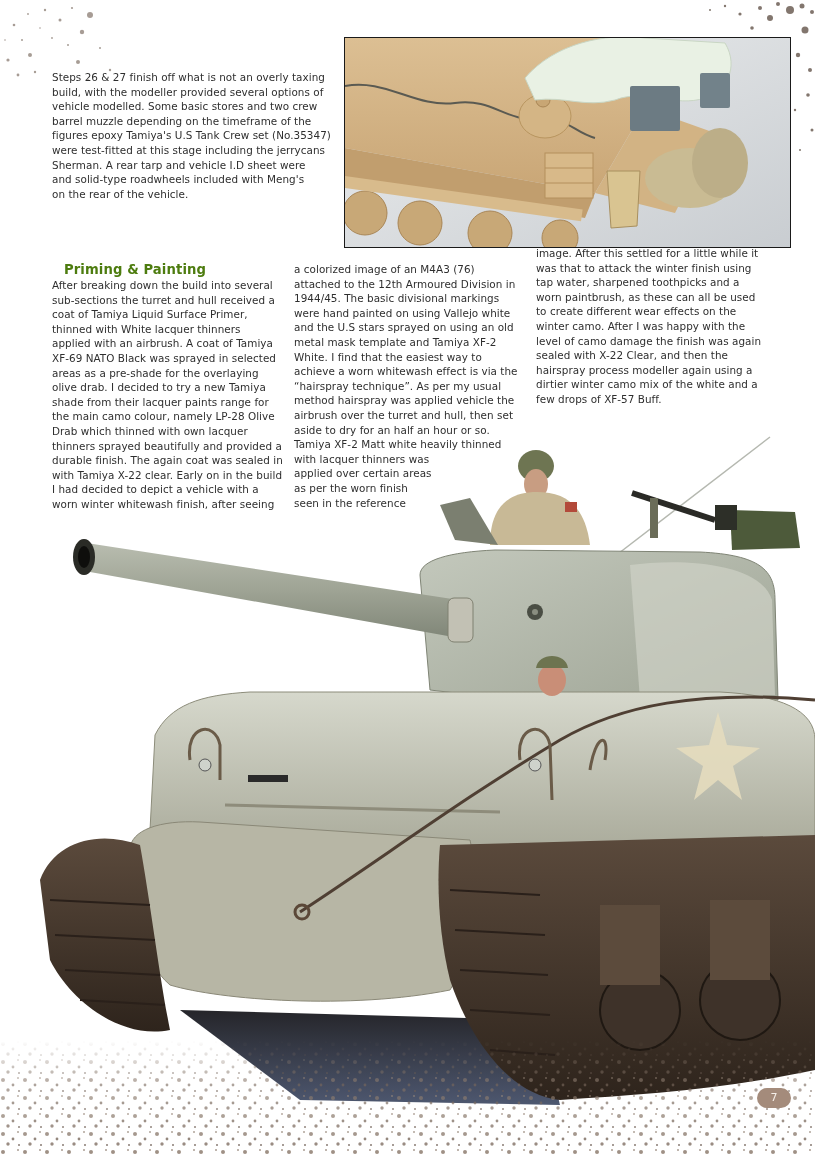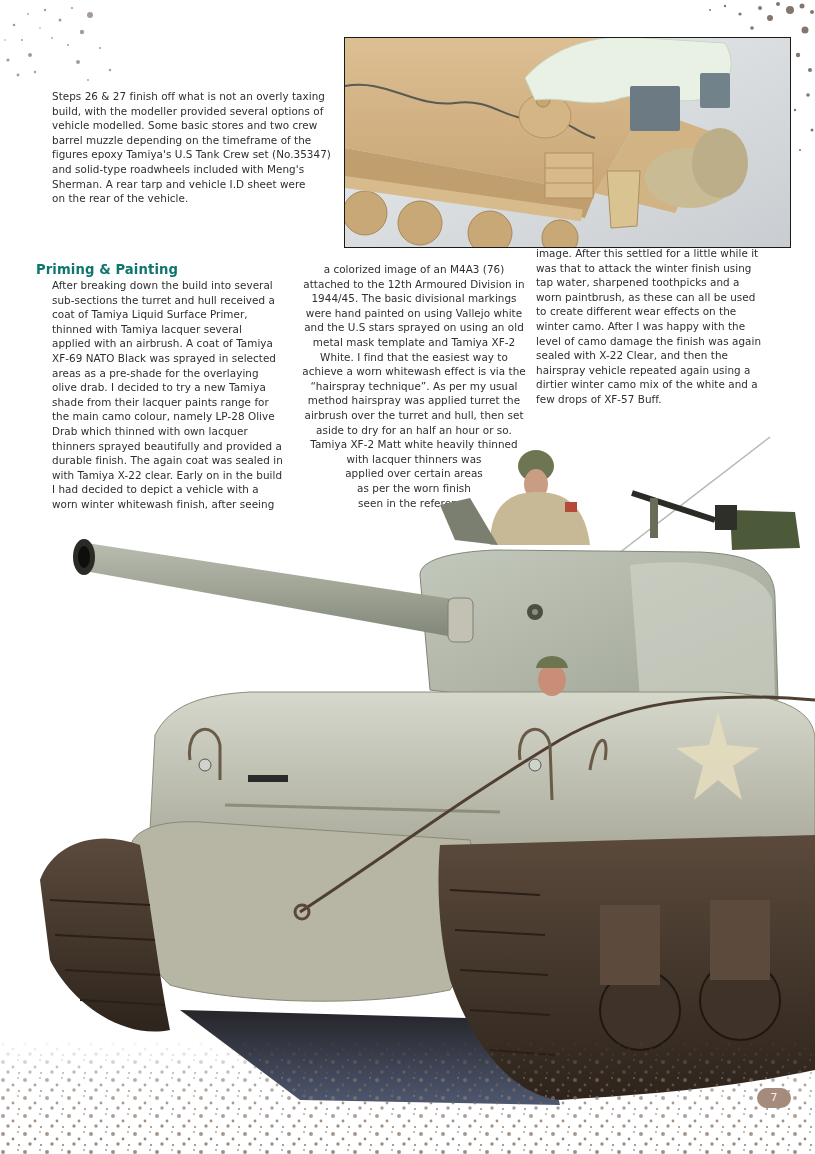--- a/index.html
+++ b/index.html
@@ -11,26 +11,26 @@
   .splatter { position: absolute; pointer-events: none; }
 
   
   .photo-frame { position: absolute; left: 344px; top: 37px; width: 445px; height: 209px;
                  border: 1px solid #1a1a1a; overflow: hidden; background: #dfe2e4; }
   .photo-frame svg { display: block; }
 
   
   .body-text { position: absolute; font-size: 10.4px; line-height: 14.6px; color: #2e2e2e;
                letter-spacing: 0.05px; }
-  .intro { left: 52px; top: 70px; width: 270px; margin-top: 19px; }
+  .intro { left: 52px; top: 70px; width: 270px; }
   .col1 { left: 52px; top: 278px; width: 226px; }
-  .col2 { left: 301px; top: 262px; width: 226px; text-align: center; }
+  .col2 { left: 294px; top: 262px; width: 226px; }
   .col3 { left: 536px; top: 246px; width: 226px; }
-  .heading { position: absolute; left: 36px; top: 262px; font-size: 13.2px; font-weight: bold;
-             color: #0f766e; letter-spacing: 0.1px; }
+  .heading { position: absolute; left: 64px; top: 262px; font-size: 13.2px; font-weight: bold;
+             color: #4d7c0f; letter-spacing: 0.1px; }
   .line { display: block; white-space: nowrap; }
 
   
   .tank { position: absolute; left: 0; top: 430px; width: 815px; height: 724px; }
 
   
   .page-num { position: absolute; left: 757px; top: 1088px; width: 34px; height: 20px;
               border-radius: 10px; background: #a48b7b; color: #f5efe9; font-size: 11px;
               text-align: center; line-height: 20px; }
 </style>
@@ -140,32 +140,33 @@
       <line x1="200" y1="145" x2="248" y2="145" stroke="#b48f5d"></line>
     </svg>
   </div>
 
   <div class="body-text intro">
     <span class="line">Steps 26 &amp; 27 finish off what is not an overly taxing</span>
     <span class="line">build, with the modeller provided several options of</span>
     <span class="line">vehicle modelled. Some basic stores and two crew</span>
     <span class="line">barrel muzzle depending on the timeframe of the</span>
     <span class="line">figures epoxy Tamiya's U.S Tank Crew set (No.35347)</span>
+    <span class="line">were test-fitted at this stage including the jerrycans</span>
+    <span class="line">Sherman. A rear tarp and vehicle I.D sheet were</span>
     <span class="line">and solid-type roadwheels included with Meng's</span>
-    <span class="line">Sherman. A rear tarp and vehicle I.D sheet were</span>
     <span class="line">on the rear of the vehicle.</span>
   </div>
 
   <div class="heading">Priming &amp; Painting</div>
 
   <div class="body-text col1">
     <span class="line">After breaking down the build into several</span>
     <span class="line">sub-sections the turret and hull received a</span>
     <span class="line">coat of Tamiya Liquid Surface Primer,</span>
-    <span class="line">thinned with Tamiya lacquer several</span>
+    <span class="line">thinned with White lacquer thinners</span>
     <span class="line">applied with an airbrush. A coat of Tamiya</span>
     <span class="line">XF-69 NATO Black was sprayed in selected</span>
     <span class="line">areas as a pre-shade for the overlaying</span>
     <span class="line">olive drab. I decided to try a new Tamiya</span>
     <span class="line">shade from their lacquer paints range for</span>
     <span class="line">the main camo colour, namely LP-28 Olive</span>
     <span class="line">Drab which thinned with own lacquer</span>
     <span class="line">thinners sprayed beautifully and provided a</span>
     <span class="line">durable finish. The again coat was sealed in</span>
     <span class="line">with Tamiya X-22 clear. Early on in the build</span>
@@ -176,40 +177,40 @@
   <div class="body-text col2">
     <span class="line">a colorized image of an M4A3 (76)</span>
     <span class="line">attached to the 12th Armoured Division in</span>
     <span class="line">1944/45. The basic divisional markings</span>
     <span class="line">were hand painted on using Vallejo white</span>
     <span class="line">and the U.S stars sprayed on using an old</span>
     <span class="line">metal mask template and Tamiya XF-2</span>
     <span class="line">White. I find that the easiest way to</span>
     <span class="line">achieve a worn whitewash effect is via the</span>
     <span class="line">“hairspray technique”. As per my usual</span>
-    <span class="line">method hairspray was applied turret the</span>
+    <span class="line">method hairspray was applied vehicle the</span>
     <span class="line">airbrush over the turret and hull, then set</span>
     <span class="line">aside to dry for an half an hour or so.</span>
     <span class="line">Tamiya XF-2 Matt white heavily thinned</span>
     <span class="line">with lacquer thinners was</span>
     <span class="line">applied over certain areas</span>
     <span class="line">as per the worn finish</span>
     <span class="line">seen in the reference</span>
   </div>
 
   <div class="body-text col3">
     <span class="line">image. After this settled for a little while it</span>
     <span class="line">was that to attack the winter finish using</span>
     <span class="line">tap water, sharpened toothpicks and a</span>
     <span class="line">worn paintbrush, as these can all be used</span>
     <span class="line">to create different wear effects on the</span>
     <span class="line">winter camo. After I was happy with the</span>
     <span class="line">level of camo damage the finish was again</span>
     <span class="line">sealed with X-22 Clear, and then the</span>
-    <span class="line">hairspray vehicle repeated again using a</span>
+    <span class="line">hairspray process modeller again using a</span>
     <span class="line">dirtier winter camo mix of the white and a</span>
     <span class="line">few drops of XF-57 Buff.</span>
   </div>
 
   <svg class="tank" width="815" height="724" viewBox="0 430 815 724">
     <defs>
       <linearGradient id="wash" x1="0" y1="0" x2="0" y2="1">
         <stop offset="0" stop-color="#d6d8cc"></stop>
           <stop offset="1" stop-color="#a9aa9a"></stop>
       </linearGradient>

